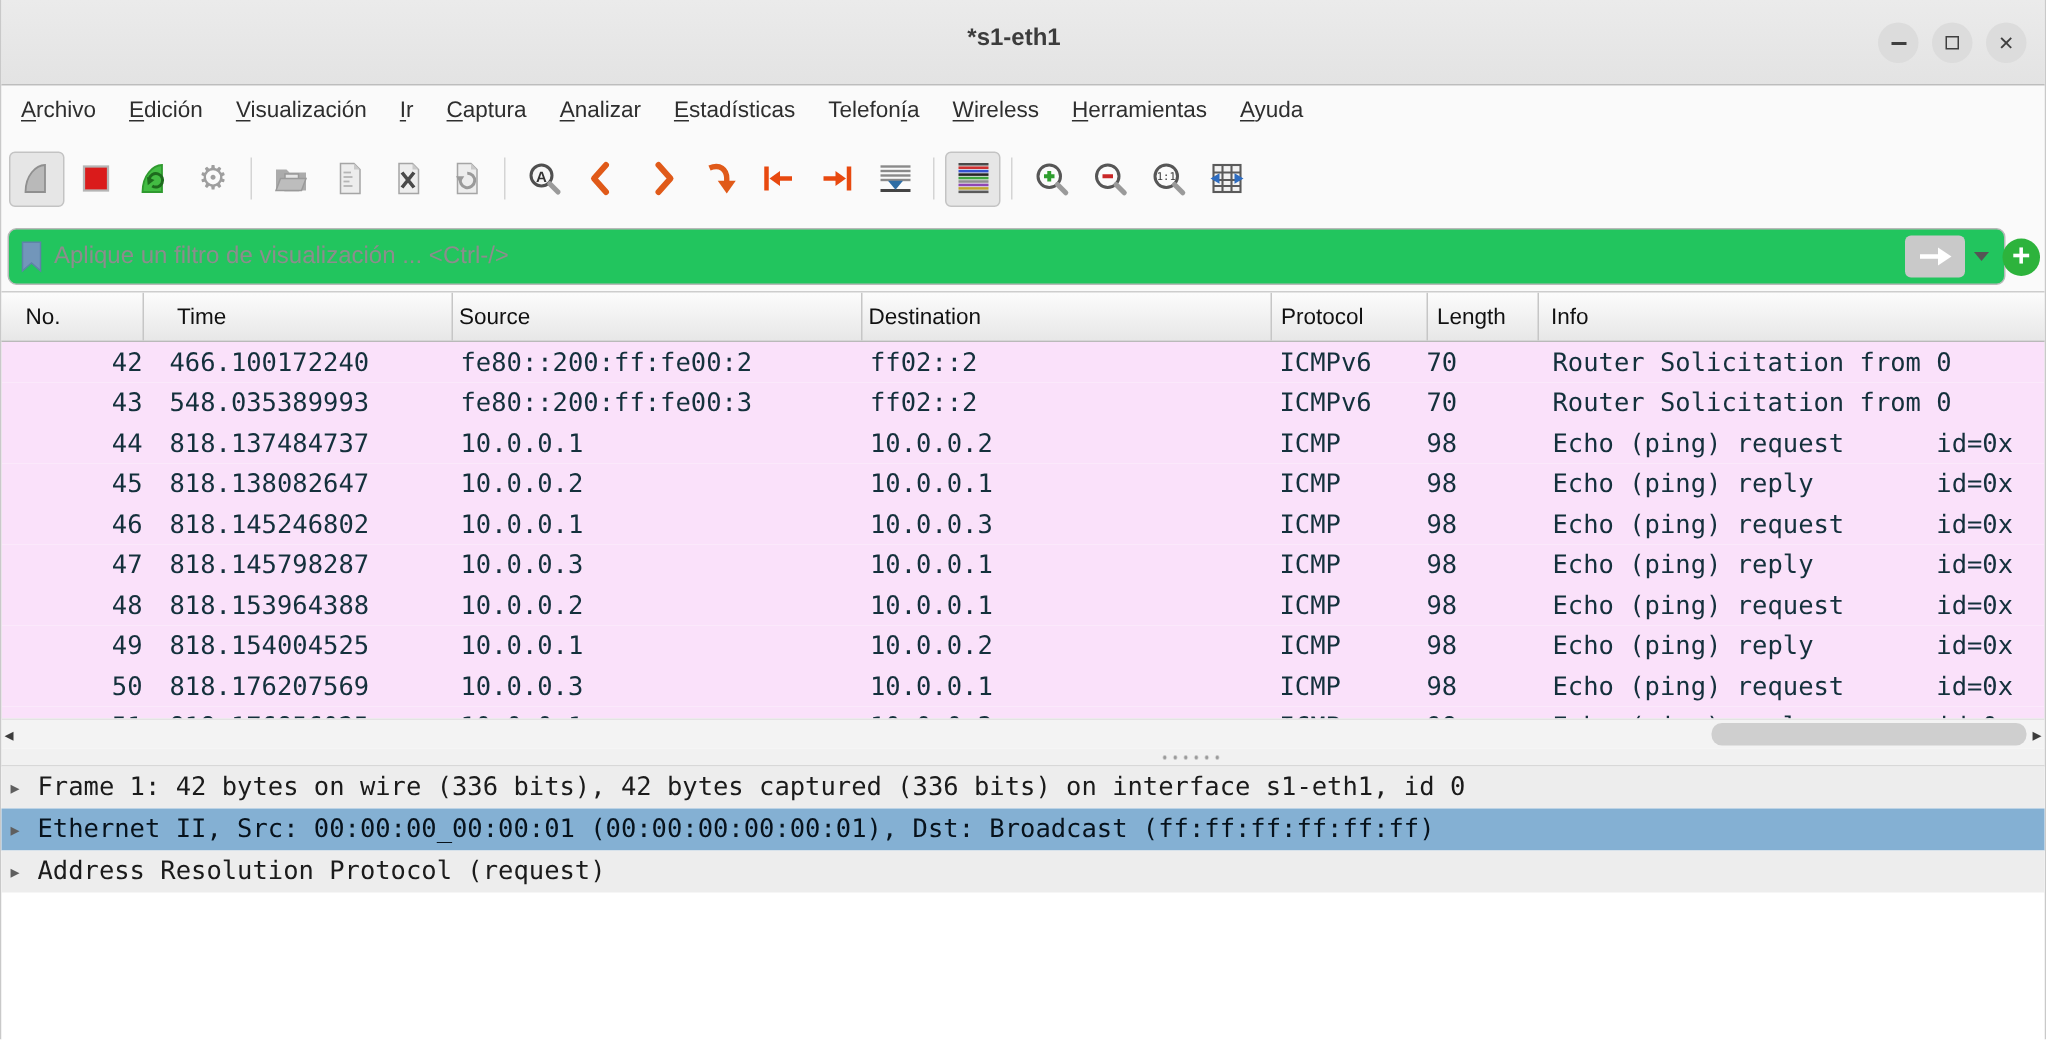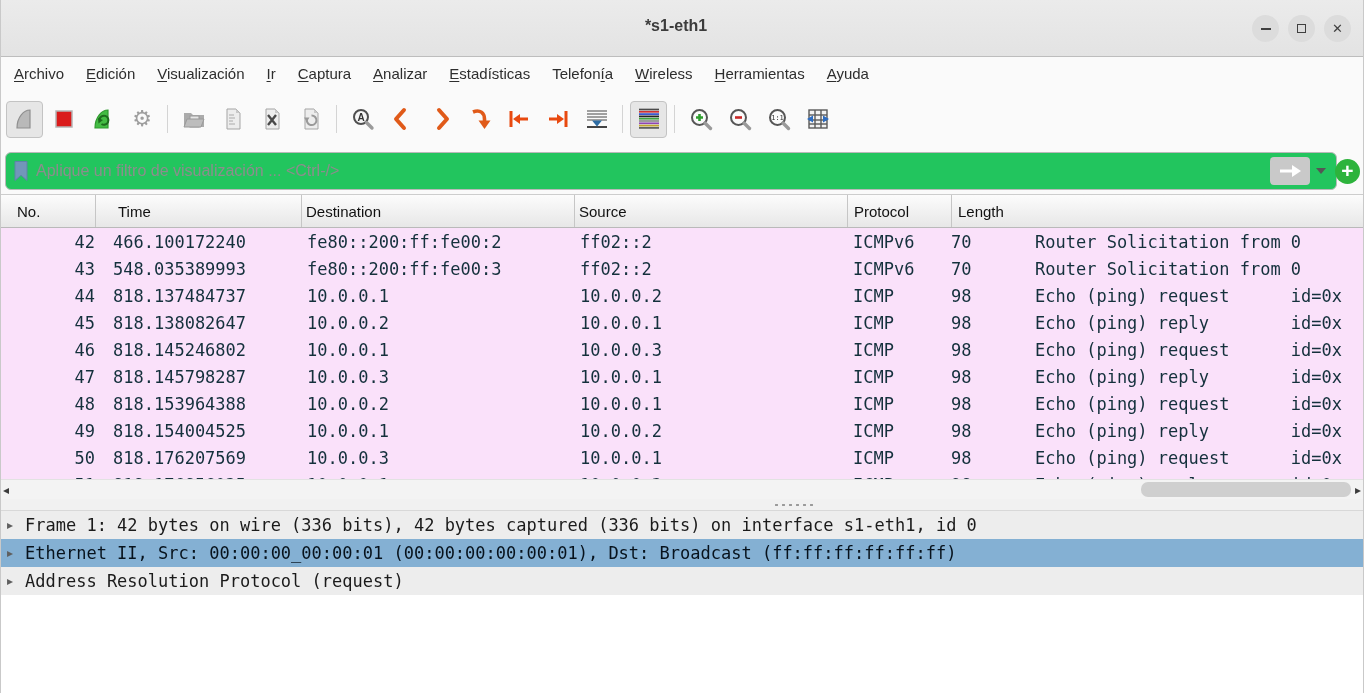--- a/index.html
+++ b/index.html
@@ -292,24 +292,25 @@
       <div class="caret"></div>
     </div>
     <div class="add-btn">
         <span class="plus">+</span>
       </div>
   </div>
 
   <div class="pheader">
     <div class="hcell h-no">No.</div>
     <div class="hcell h-time">Time</div>
+    <div class="hcell h-source">Source</div>
     <div class="hcell h-dest">Destination</div>
-    <div class="hcell h-source">Source</div>
     <div class="hcell h-proto">Protocol</div>
     <div class="hcell h-len">Length</div>
+    <div class="hcell h-info">Info</div>
   </div>
 
   <div class="plist" id="plist">
       <div class="prow"><span class="c-no">42</span><span class="c-time">466.100172240</span><span class="c-source">fe80::200:ff:fe00:2</span><span class="c-dest">ff02::2</span><span class="c-proto">ICMPv6</span><span class="c-len">70</span><span class="c-info">Router Solicitation from 0</span></div>
       <div class="prow"><span class="c-no">43</span><span class="c-time">548.035389993</span><span class="c-source">fe80::200:ff:fe00:3</span><span class="c-dest">ff02::2</span><span class="c-proto">ICMPv6</span><span class="c-len">70</span><span class="c-info">Router Solicitation from 0</span></div>
       <div class="prow"><span class="c-no">44</span><span class="c-time">818.137484737</span><span class="c-source">10.0.0.1</span><span class="c-dest">10.0.0.2</span><span class="c-proto">ICMP</span><span class="c-len">98</span><span class="c-info">Echo (ping) request      id=0x</span></div>
       <div class="prow"><span class="c-no">45</span><span class="c-time">818.138082647</span><span class="c-source">10.0.0.2</span><span class="c-dest">10.0.0.1</span><span class="c-proto">ICMP</span><span class="c-len">98</span><span class="c-info">Echo (ping) reply        id=0x</span></div>
       <div class="prow"><span class="c-no">46</span><span class="c-time">818.145246802</span><span class="c-source">10.0.0.1</span><span class="c-dest">10.0.0.3</span><span class="c-proto">ICMP</span><span class="c-len">98</span><span class="c-info">Echo (ping) request      id=0x</span></div>
       <div class="prow"><span class="c-no">47</span><span class="c-time">818.145798287</span><span class="c-source">10.0.0.3</span><span class="c-dest">10.0.0.1</span><span class="c-proto">ICMP</span><span class="c-len">98</span><span class="c-info">Echo (ping) reply        id=0x</span></div>
       <div class="prow"><span class="c-no">48</span><span class="c-time">818.153964388</span><span class="c-source">10.0.0.2</span><span class="c-dest">10.0.0.1</span><span class="c-proto">ICMP</span><span class="c-len">98</span><span class="c-info">Echo (ping) request      id=0x</span></div>

